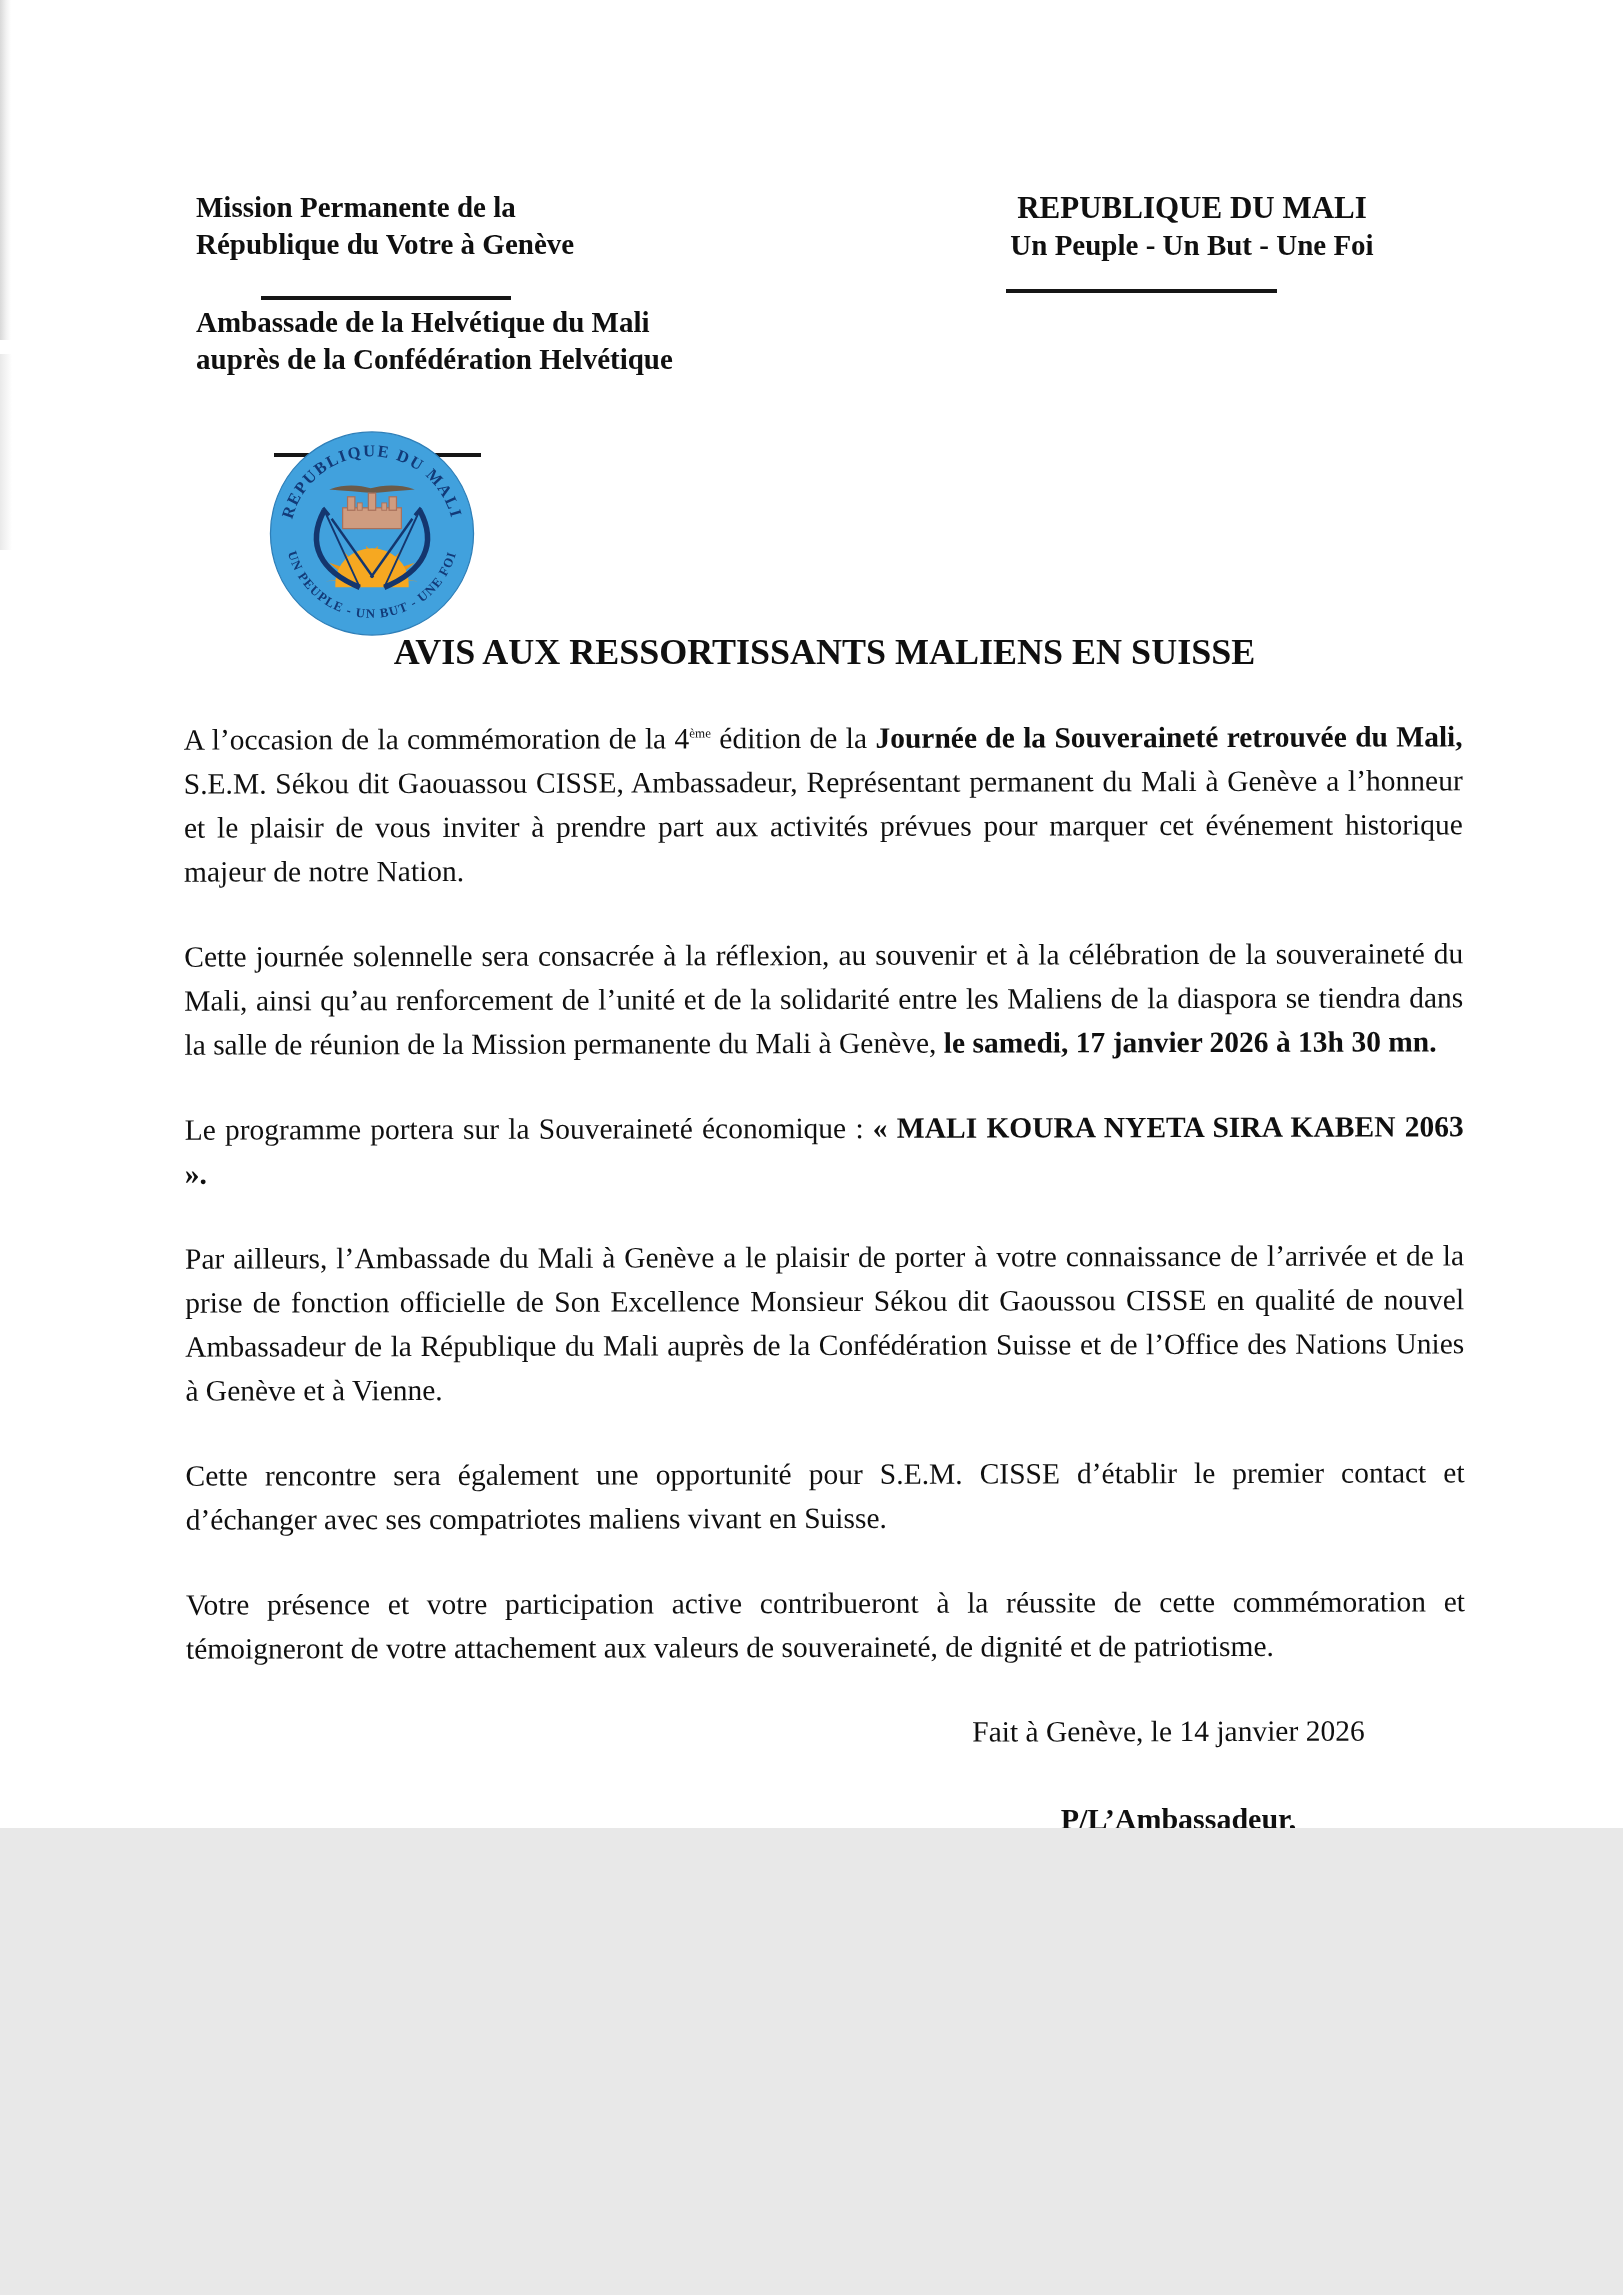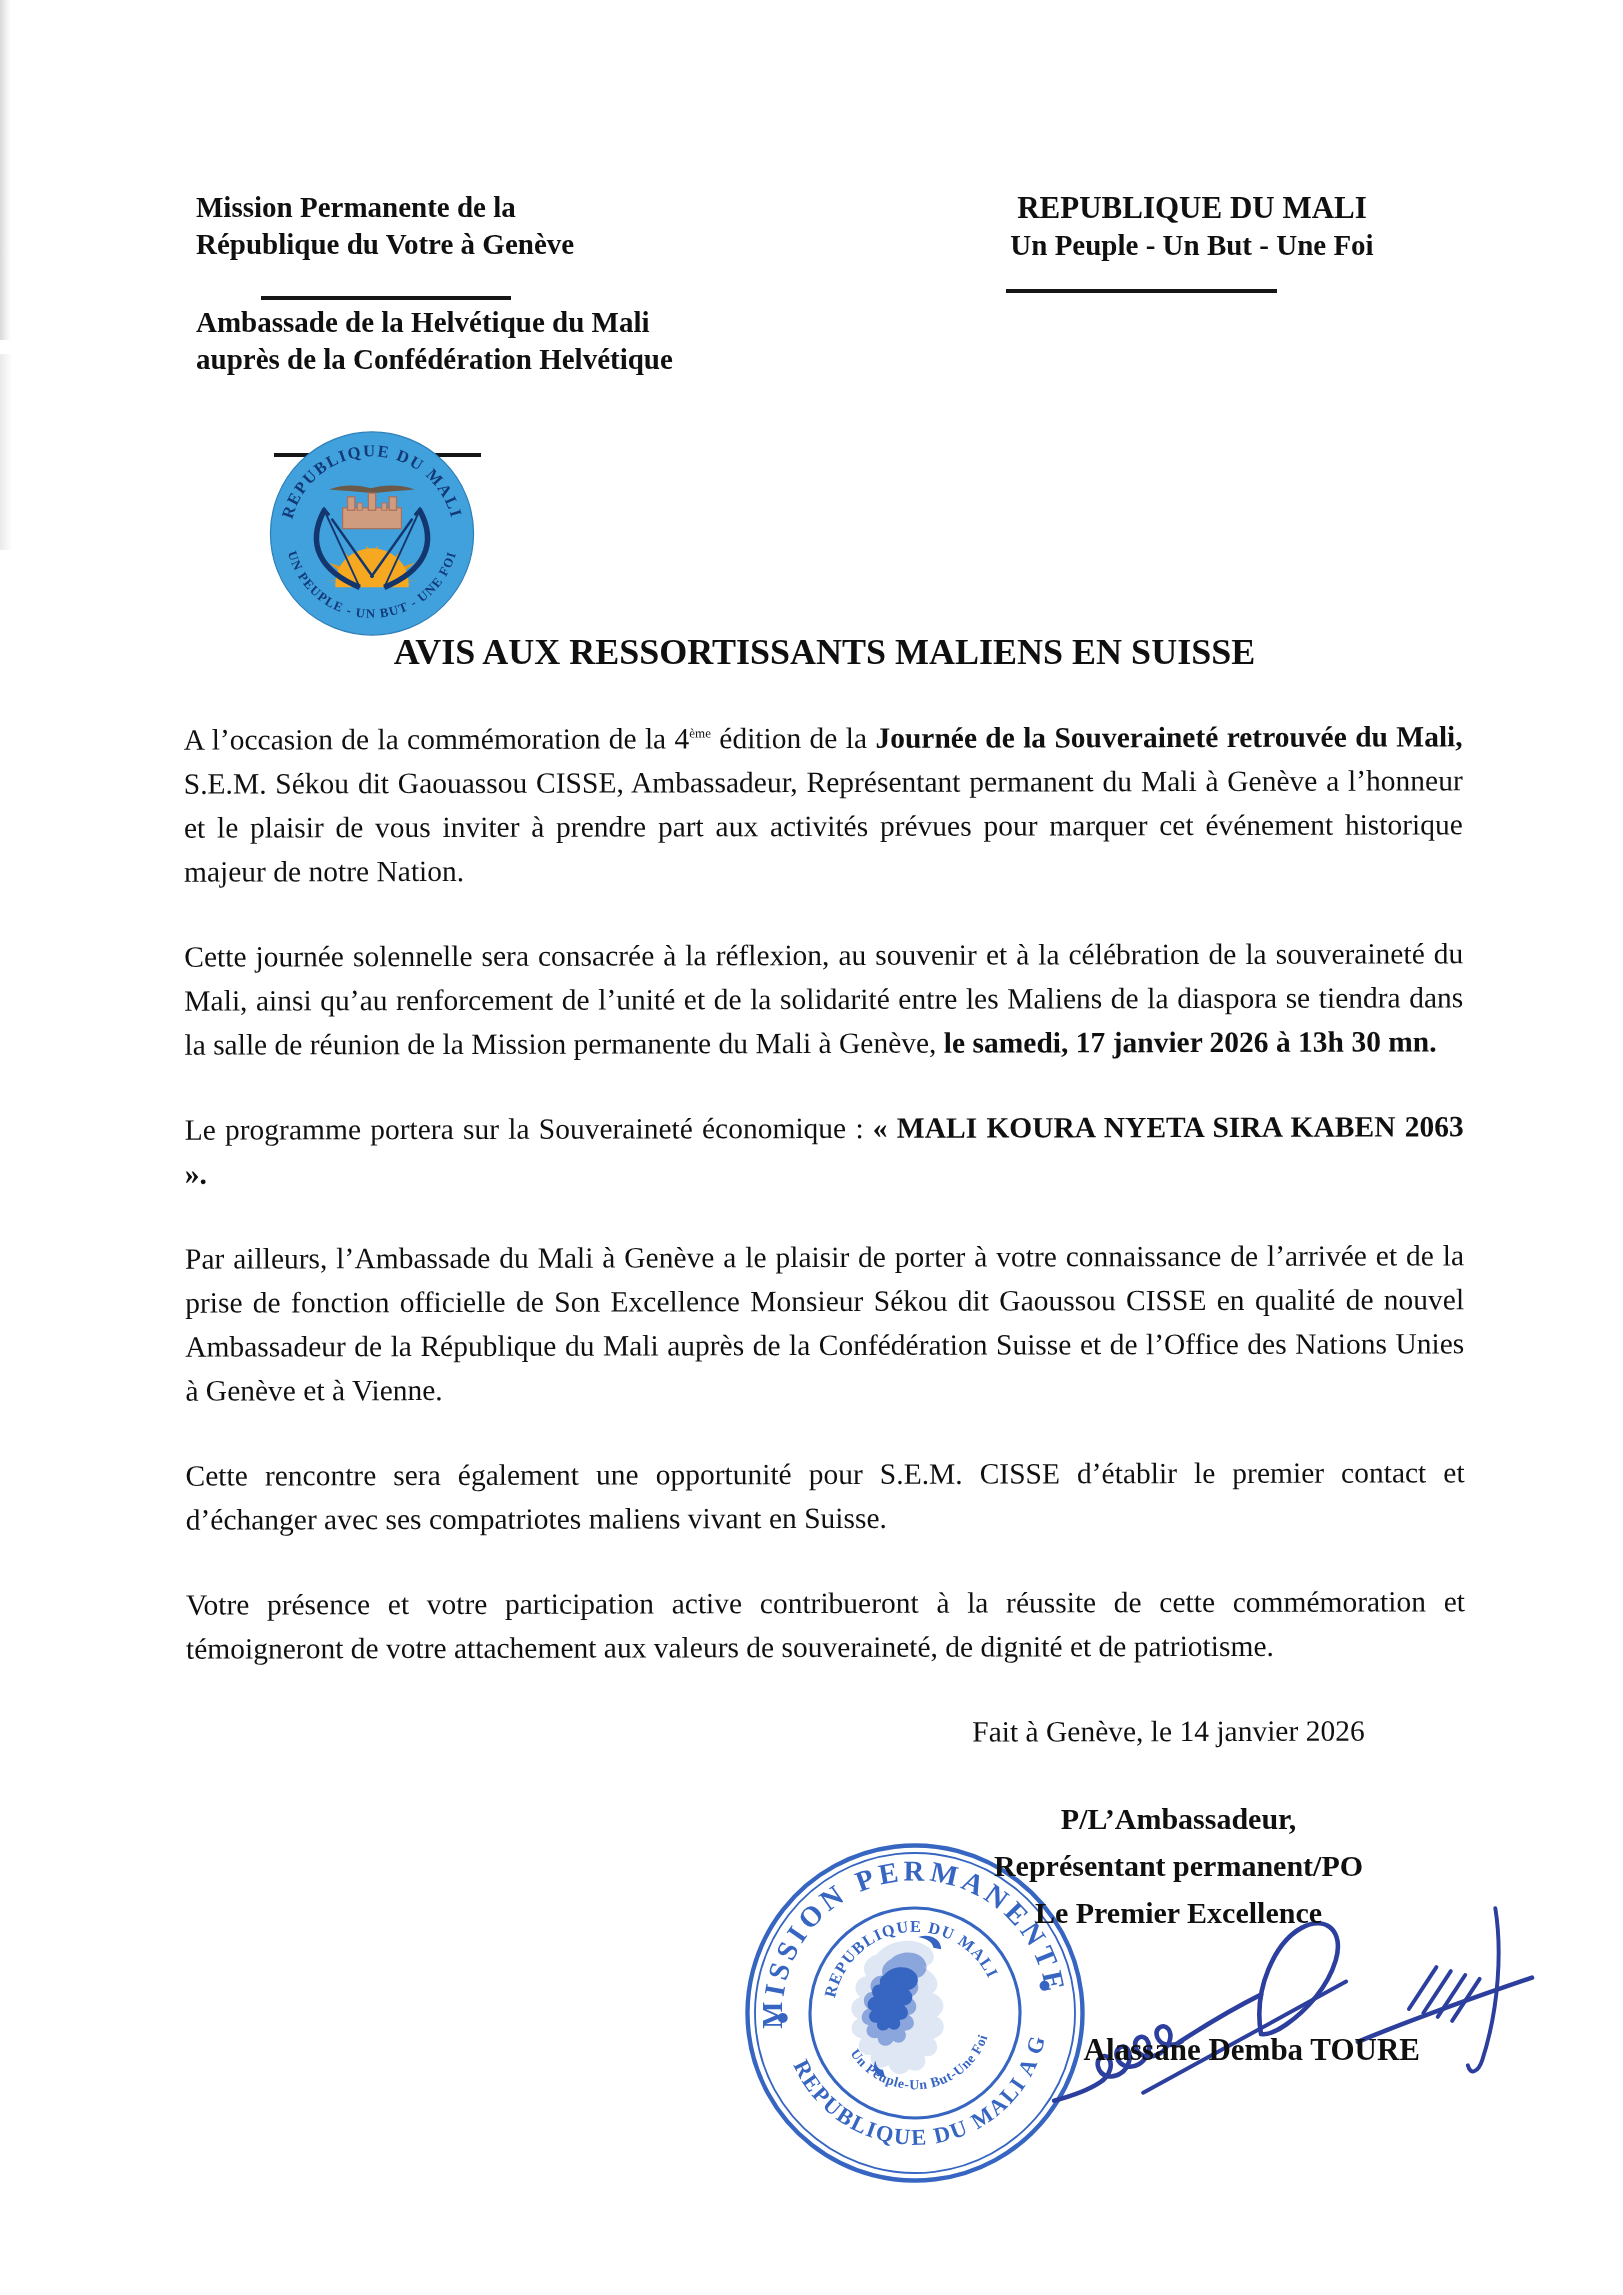--- a/index.html
+++ b/index.html
@@ -1,18 +1,18 @@
 <!DOCTYPE html>
 <html style="font-size:10.5px"><head>
 <meta charset="utf-8">
 <style>
   html,body{margin:0;padding:0;background:#e8e8e8;}
   .page{
     position:relative;
-    width:1624px;height:2295px;
+    width:1624px;height:1828px;
     background:#ffffff;
     font-family:"Liberation Serif", serif;
     color:#101010;
     overflow:hidden;
   }
   
   .scan-edge{
     position:absolute;left:0;top:0;width:10.5px;height:340px;
     background:linear-gradient(to right,#b9b9b9,#e6e6e6 55%,#ffffff);
     opacity:.55;

